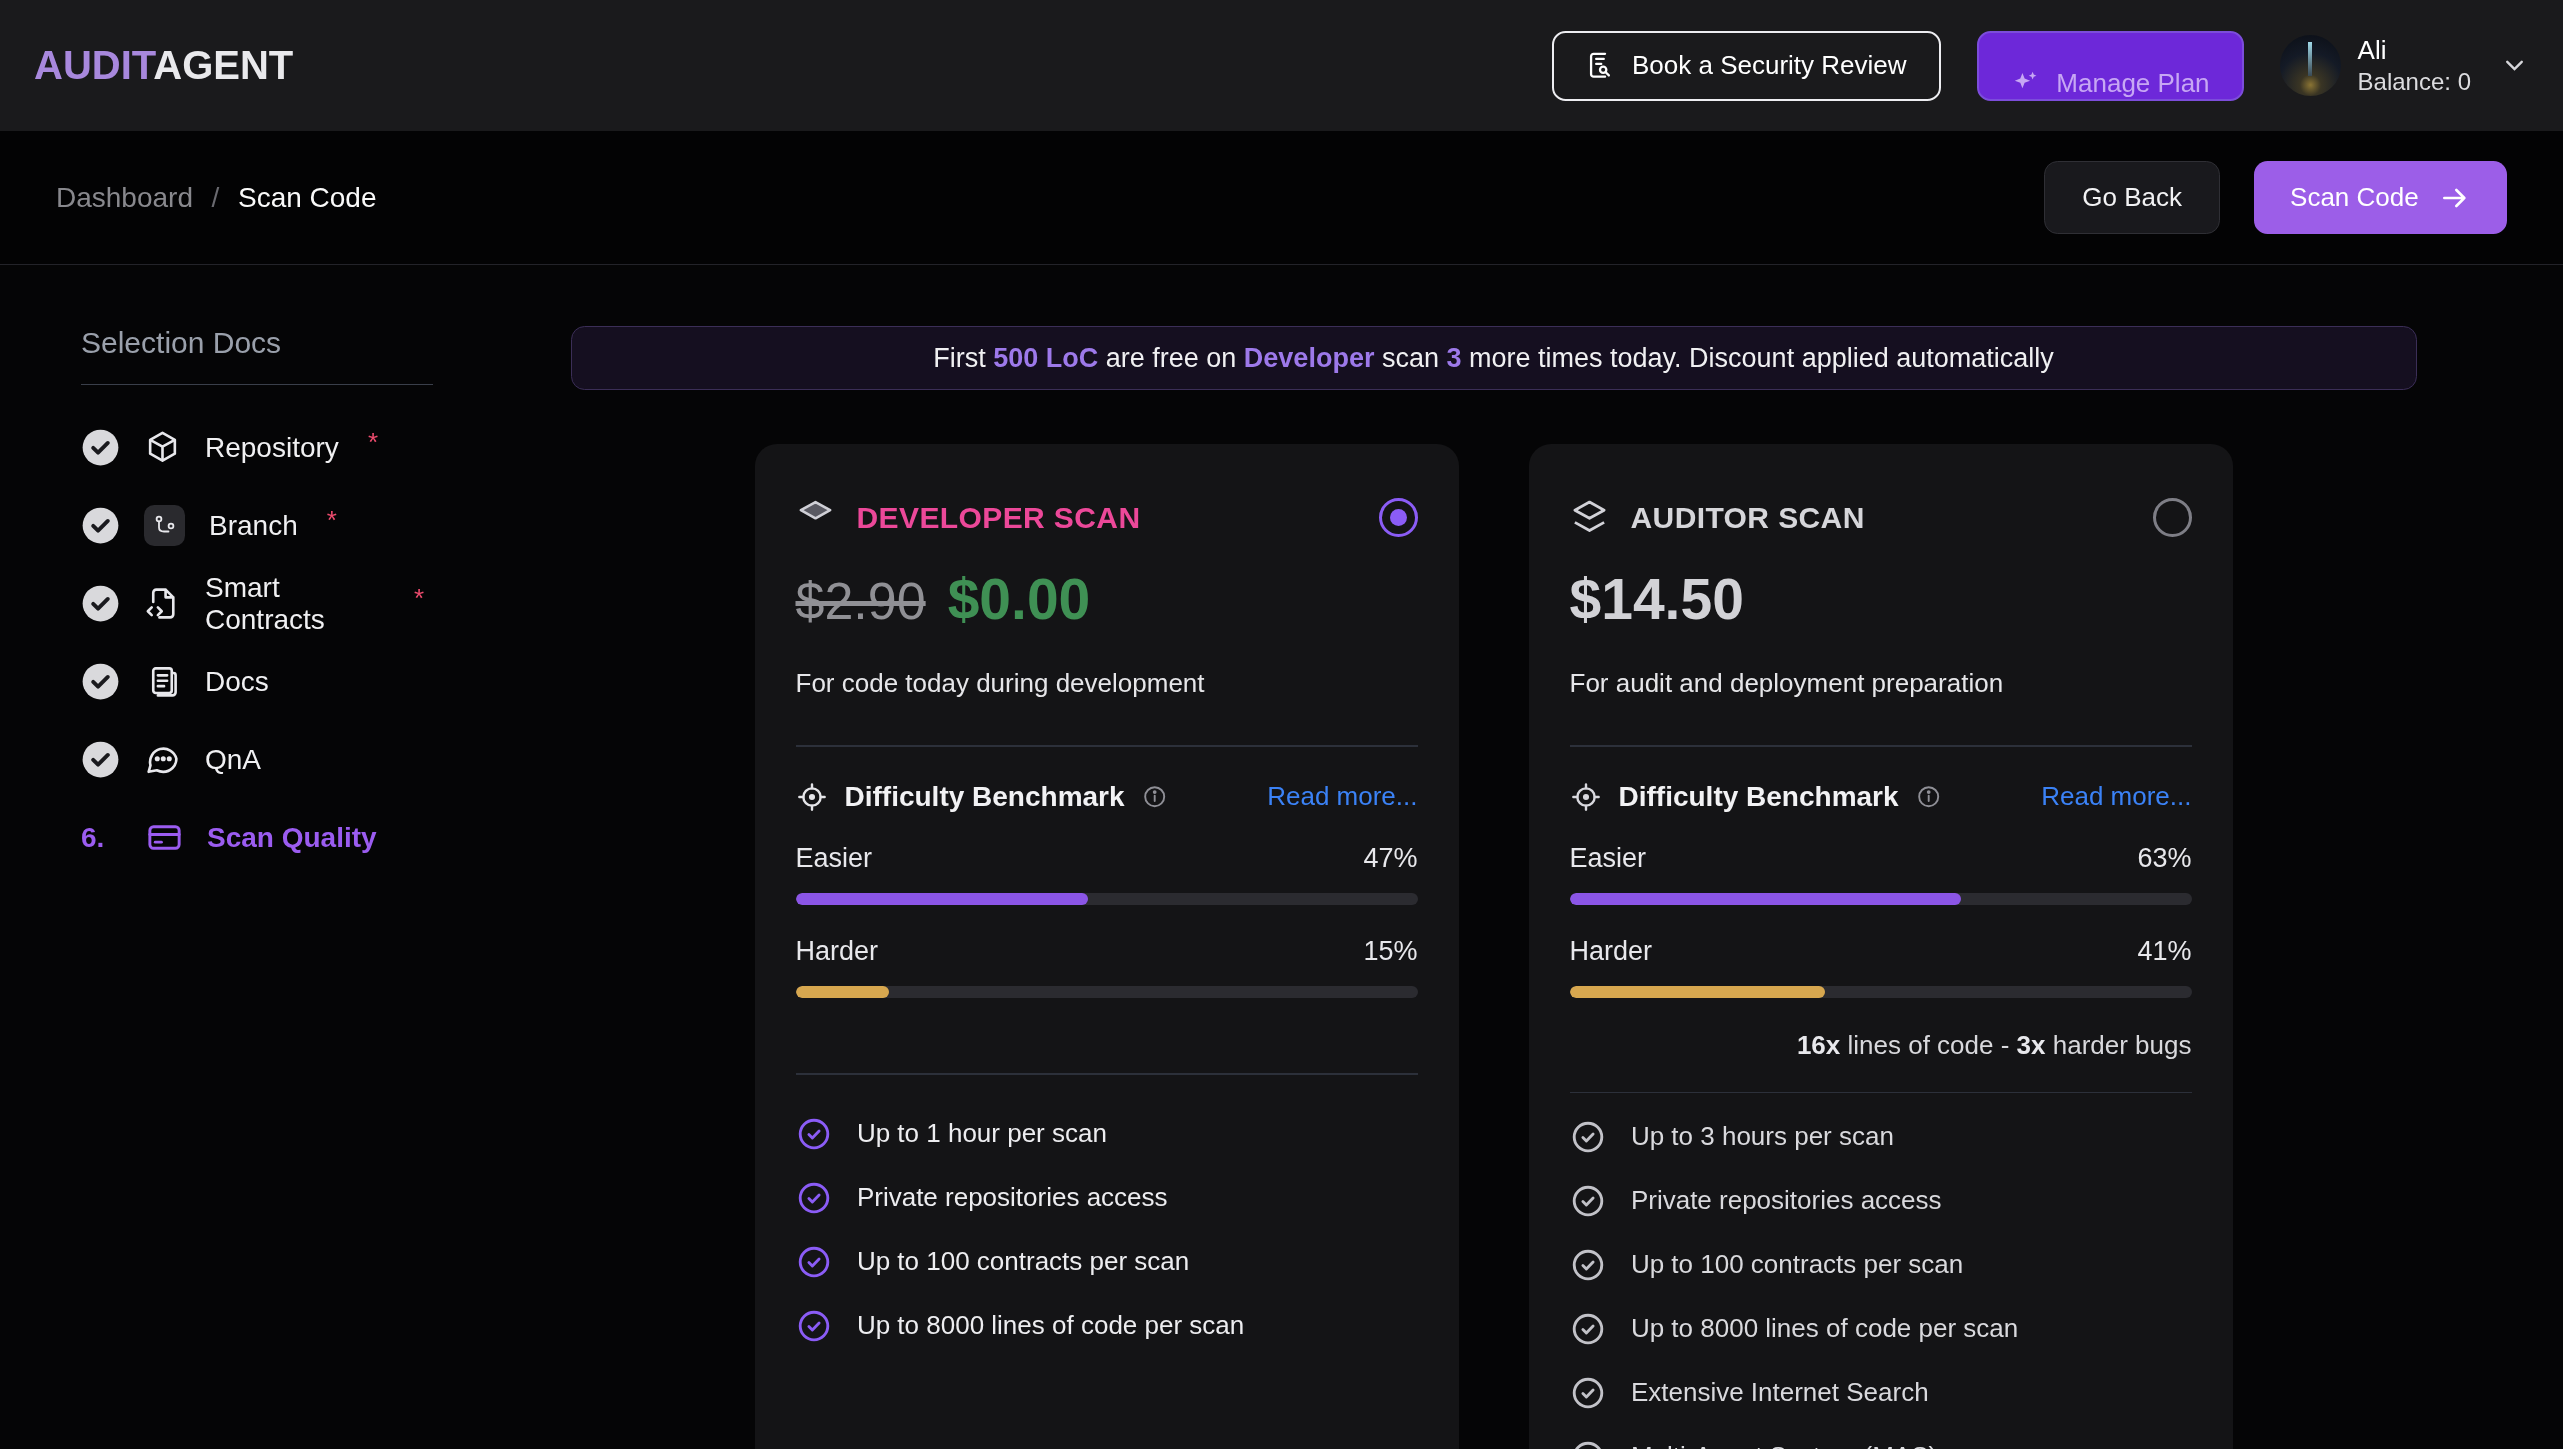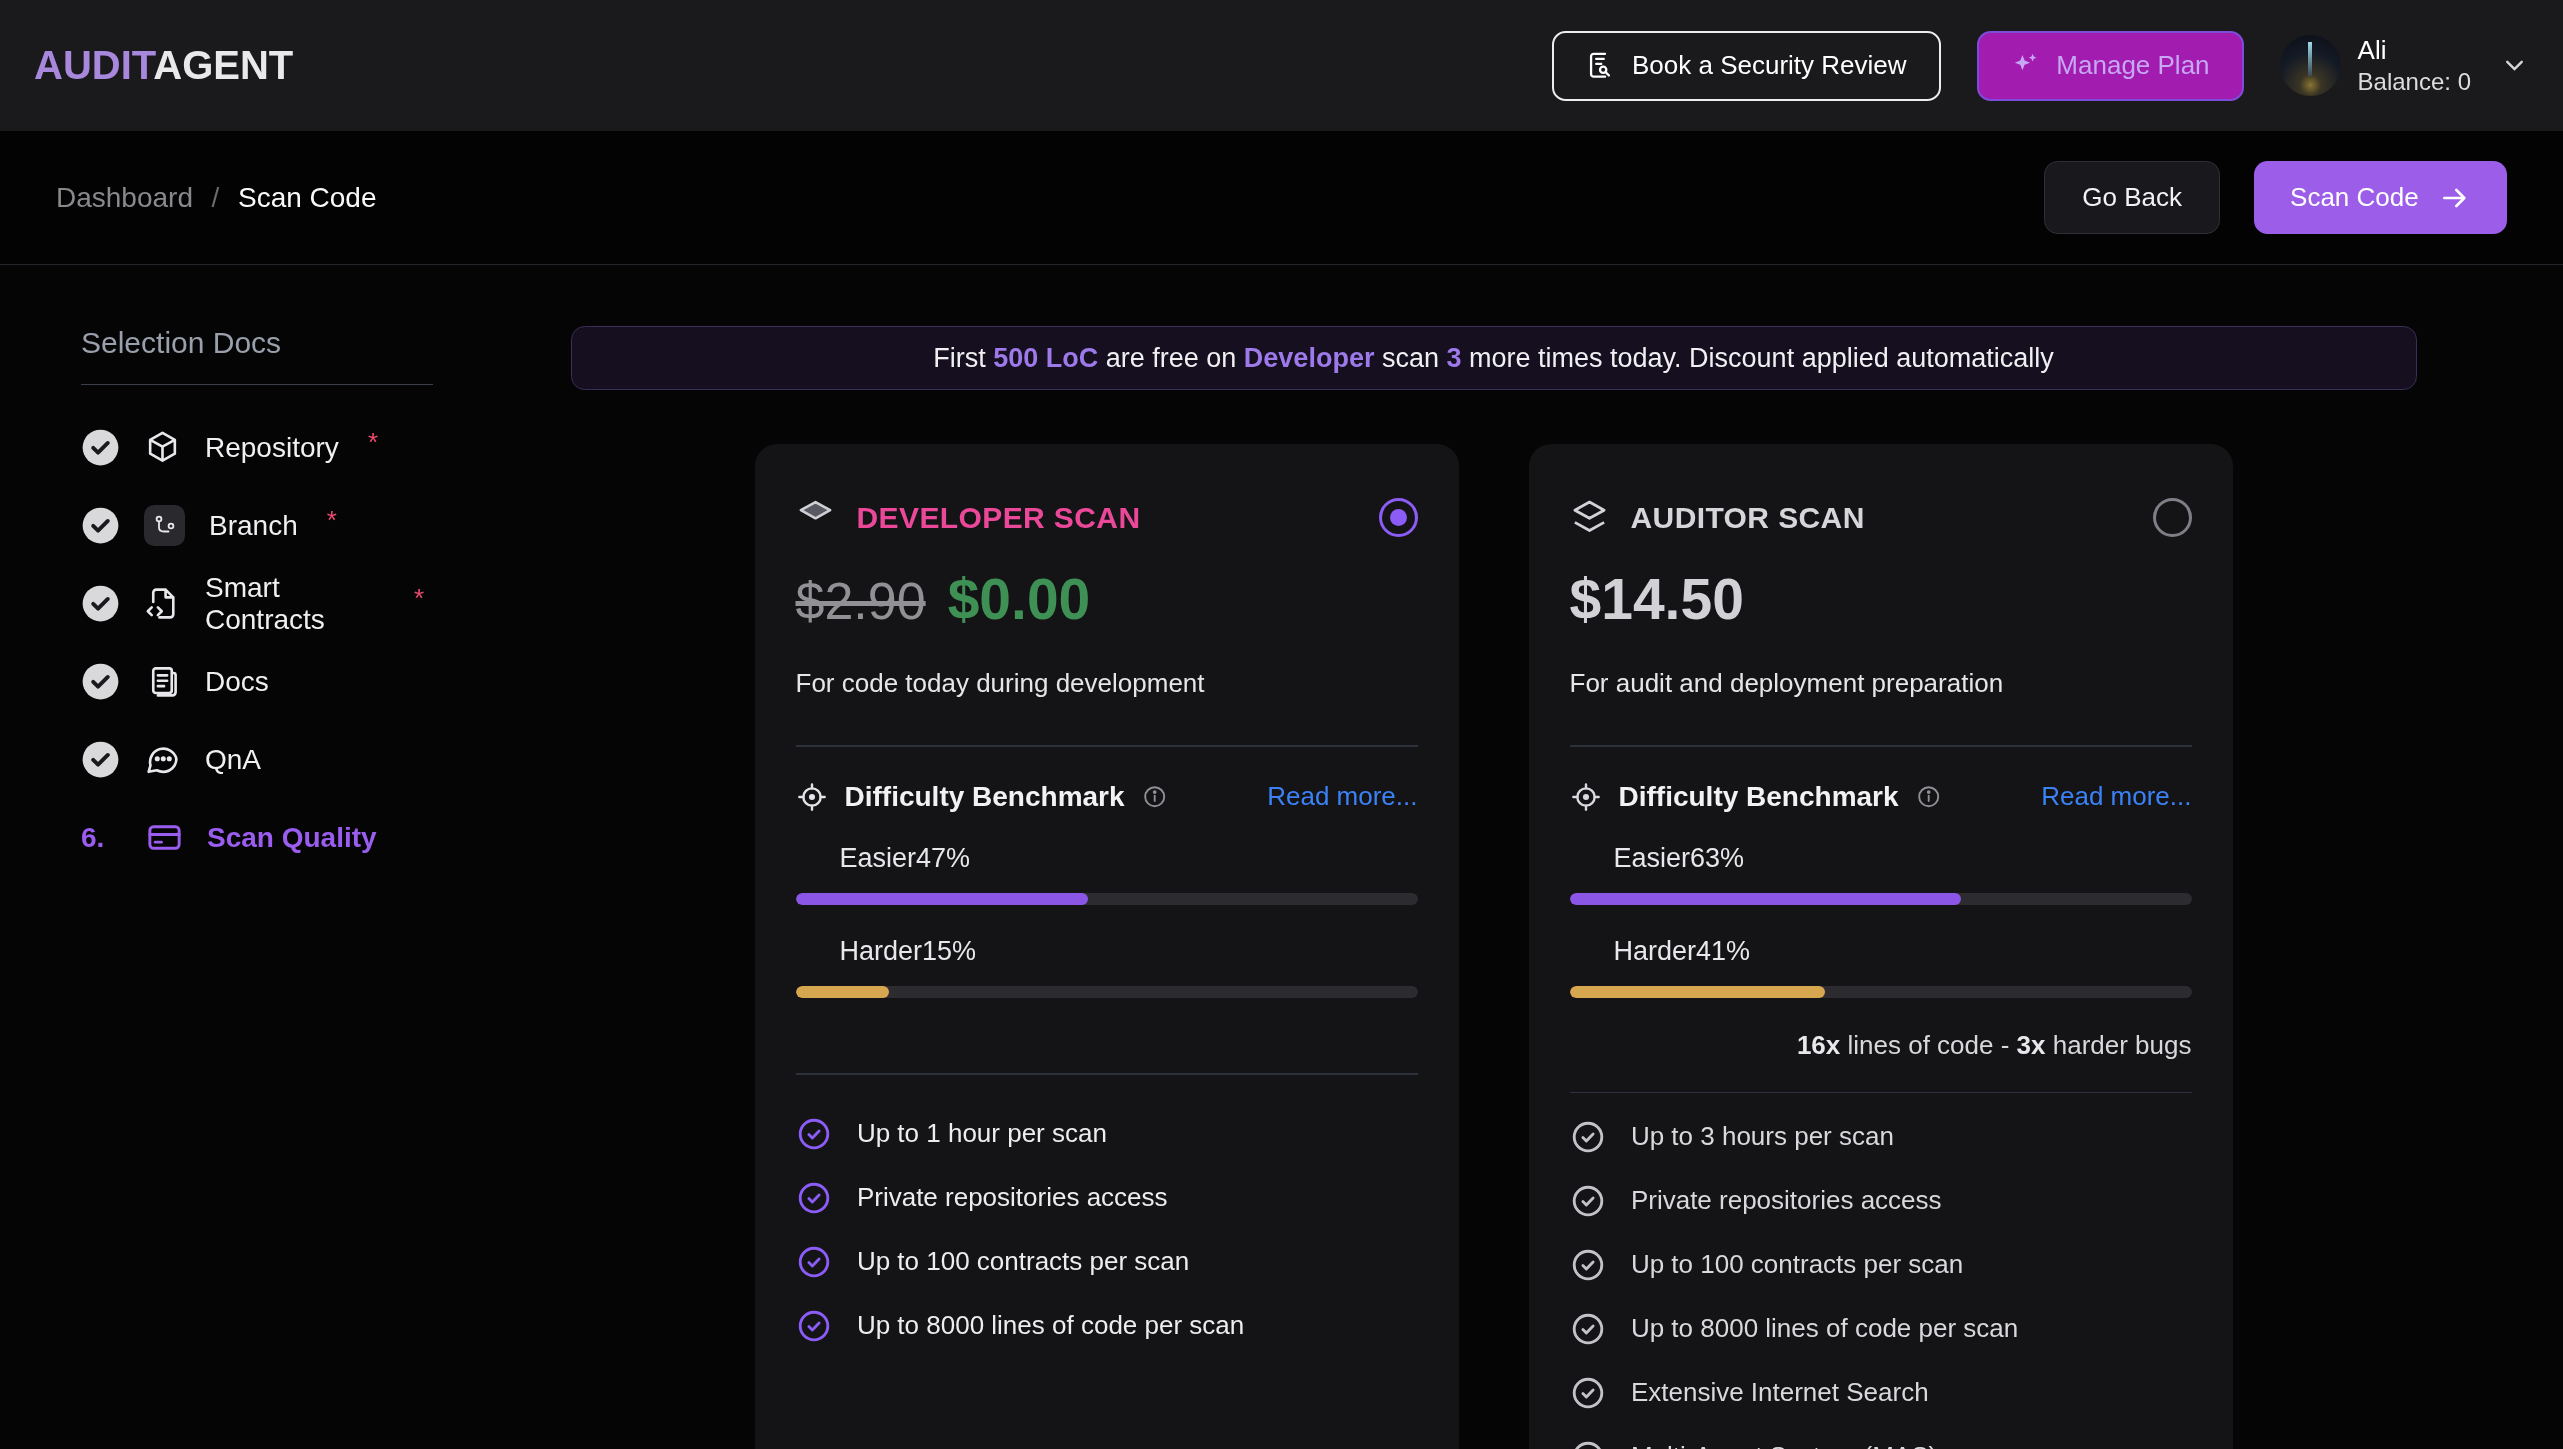--- a/index.html
+++ b/index.html
@@ -10,22 +10,22 @@
   .header { height:131px; background:#1a1a1c; display:flex; align-items:center;
             justify-content:space-between; padding:0 34px; }
   .logo { font-size:40px; font-weight:800; letter-spacing:0px; }
   .logo .lp { color:#a888dd; }
   .logo .ls { color:#e9e9ec; }
   .header-right { display:flex; align-items:center; gap:36px; }
   .btn { display:flex; align-items:center; gap:15.3px; border-radius:13.6px;
          font-size:26px; cursor:pointer; white-space:nowrap; }
   .btn-outline-white { border:2.5px solid #ededf1; color:#ffffff; background:transparent;
                        height:70px; padding:0 32px; }
-  .btn-outline-purple { border:2.5px solid #7c4ddb; color:#c7a7f4; background:#a21caf;
-                        height:70px; padding:0 32px; }
+  .btn-outline-purple { border:2.5px solid #7c4ddb; color:#c7a7f4; background:#6d28d9;
+                        height:70px; padding:0 32px;align-items:flex-end; }
   .user-chip { display:flex; align-items:center; gap:17px; cursor:pointer; }
   .avatar { width:61px; height:61px; border-radius:50%;
             background:radial-gradient(circle at 50% 82%, #8a7434 0%, #3a3524 18%, #141a26 55%, #0a0d14 100%);
             position:relative; overflow:hidden; }
   .avatar:before { content:""; position:absolute; left:47%; top:12%; width:3.4px; height:55%;
                    background:linear-gradient(#9fd8e8,#3a4a55); }
   .user-meta { display:flex; flex-direction:column; line-height:1.25; }
   .user-name { font-size:26px; color:#ffffff; }
   .user-balance { font-size:24px; color:#dcdcdf; }
   .chev { color:#d6d6da; margin-left:12px; }
@@ -83,22 +83,22 @@
   .price-old { font-size:52px; color:#909095; text-decoration:line-through; }
   .price-new { font-size:57px; font-weight:700; color:#3f9054; }
   .price-plain { font-size:57px; font-weight:700; color:#d2d2d6; }
   .card-desc { margin-top:36px; font-size:26px; color:#e6e6e9; }
   .divider { height:1.7px; background:#2c303a; margin-top:46px; }
 
   .bench-head { display:flex; align-items:center; justify-content:space-between; margin-top:34px; }
   .bench-left { display:flex; align-items:center; gap:17px; }
   .bench-title { font-size:28px; font-weight:600; color:#f2f2f4; }
   .read-more { font-size:26px; color:#3b82f6; cursor:pointer; }
-  .meter-row { display:flex; justify-content:flex-start; align-items:center; margin-top:30.5px;
-               font-size:27px; color:#e8e8ec;margin-left:44px; }
+  .meter-row { display:flex; justify-content:space-between; align-items:center; margin-top:30.5px;
+               font-size:27px; color:#e8e8ec; }
   .track { margin-top:18.6px; height:12.7px; border-radius:6.8px; background:#2b2b30; overflow:hidden; }
   .fill { height:100%; border-radius:6.8px; }
   .fill.purple { background:#8b55e6; }
   .fill.amber { background:#d7a74f; }
   .note { margin-top:32px; font-size:26px; color:#d8d8dc; text-align:right; white-space:pre-wrap; }
   .note b { color:#e8e8ec; }
 
   .features { list-style:none; margin-top:41px; }
   .card.auditor .features { margin-top:25.4px; }
   .feature { display:flex; align-items:center; gap:25.4px; margin-bottom:28px; height:36px;

